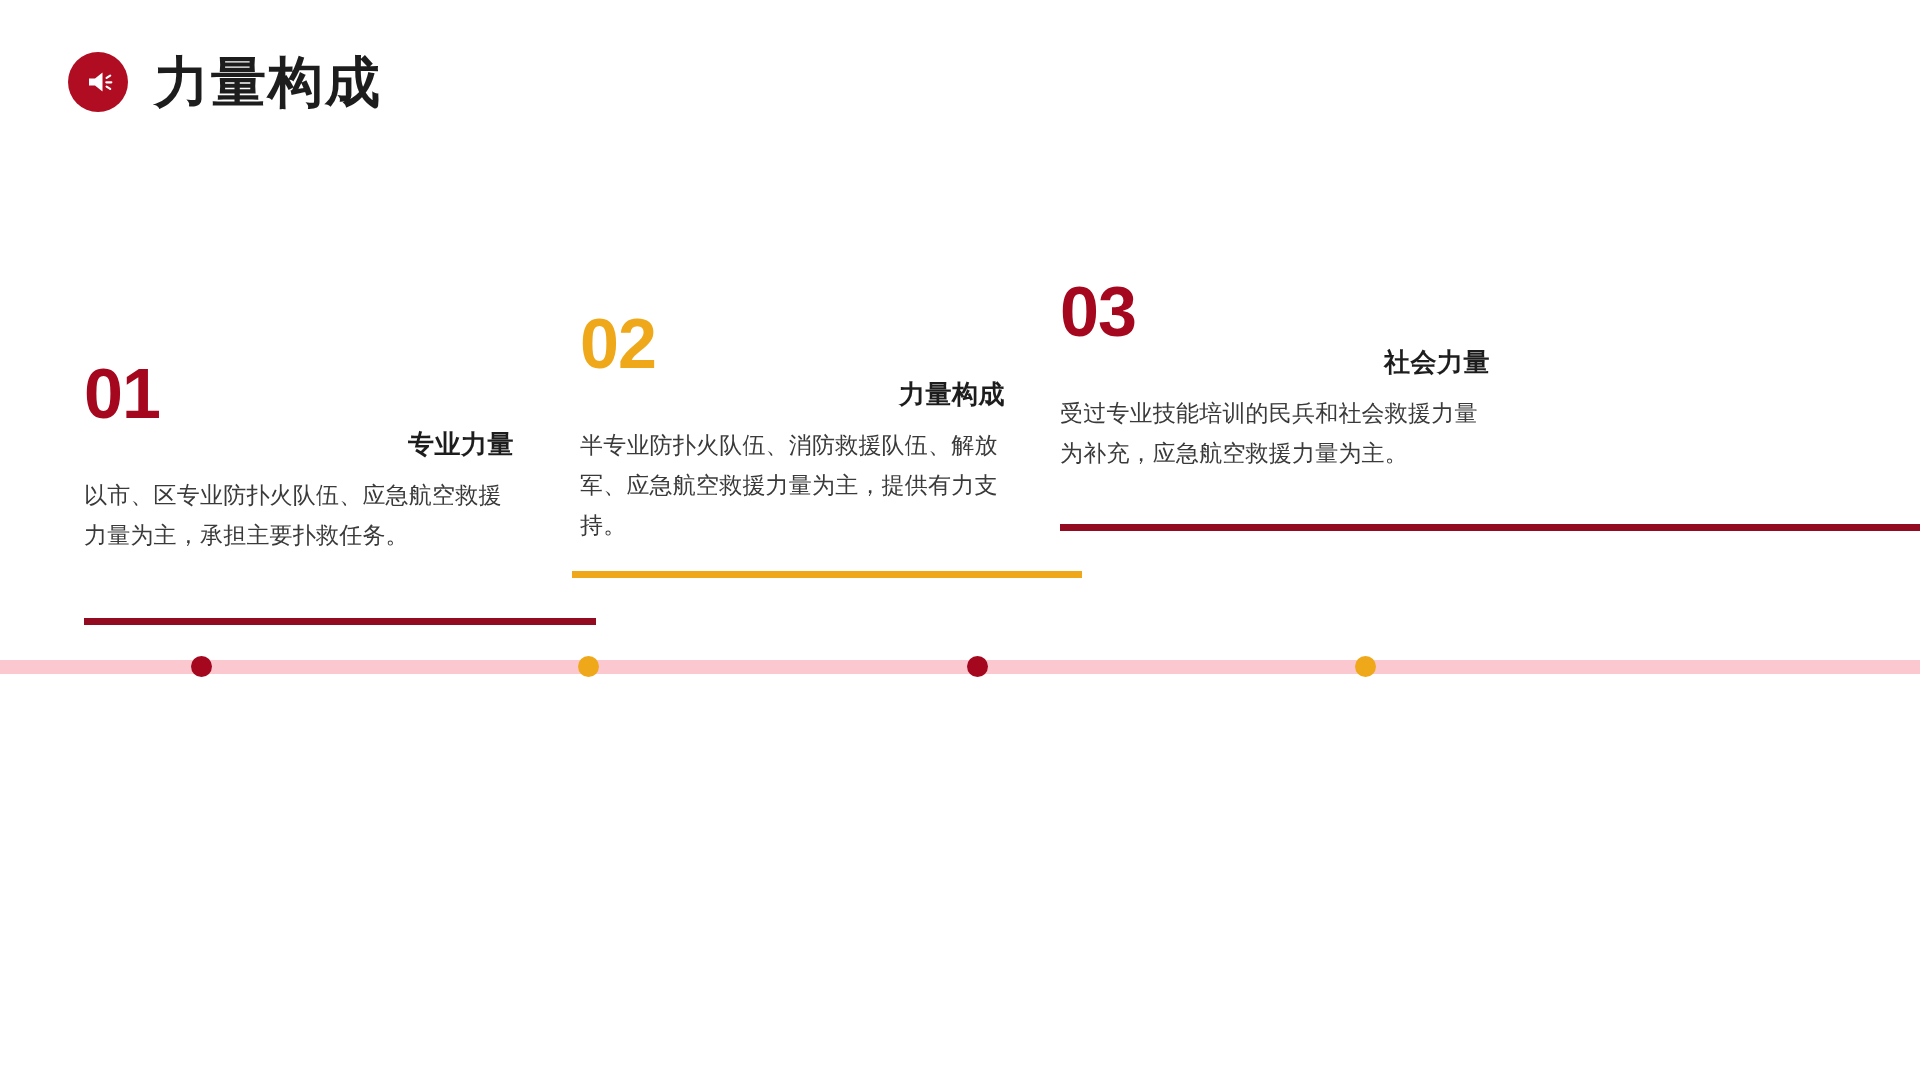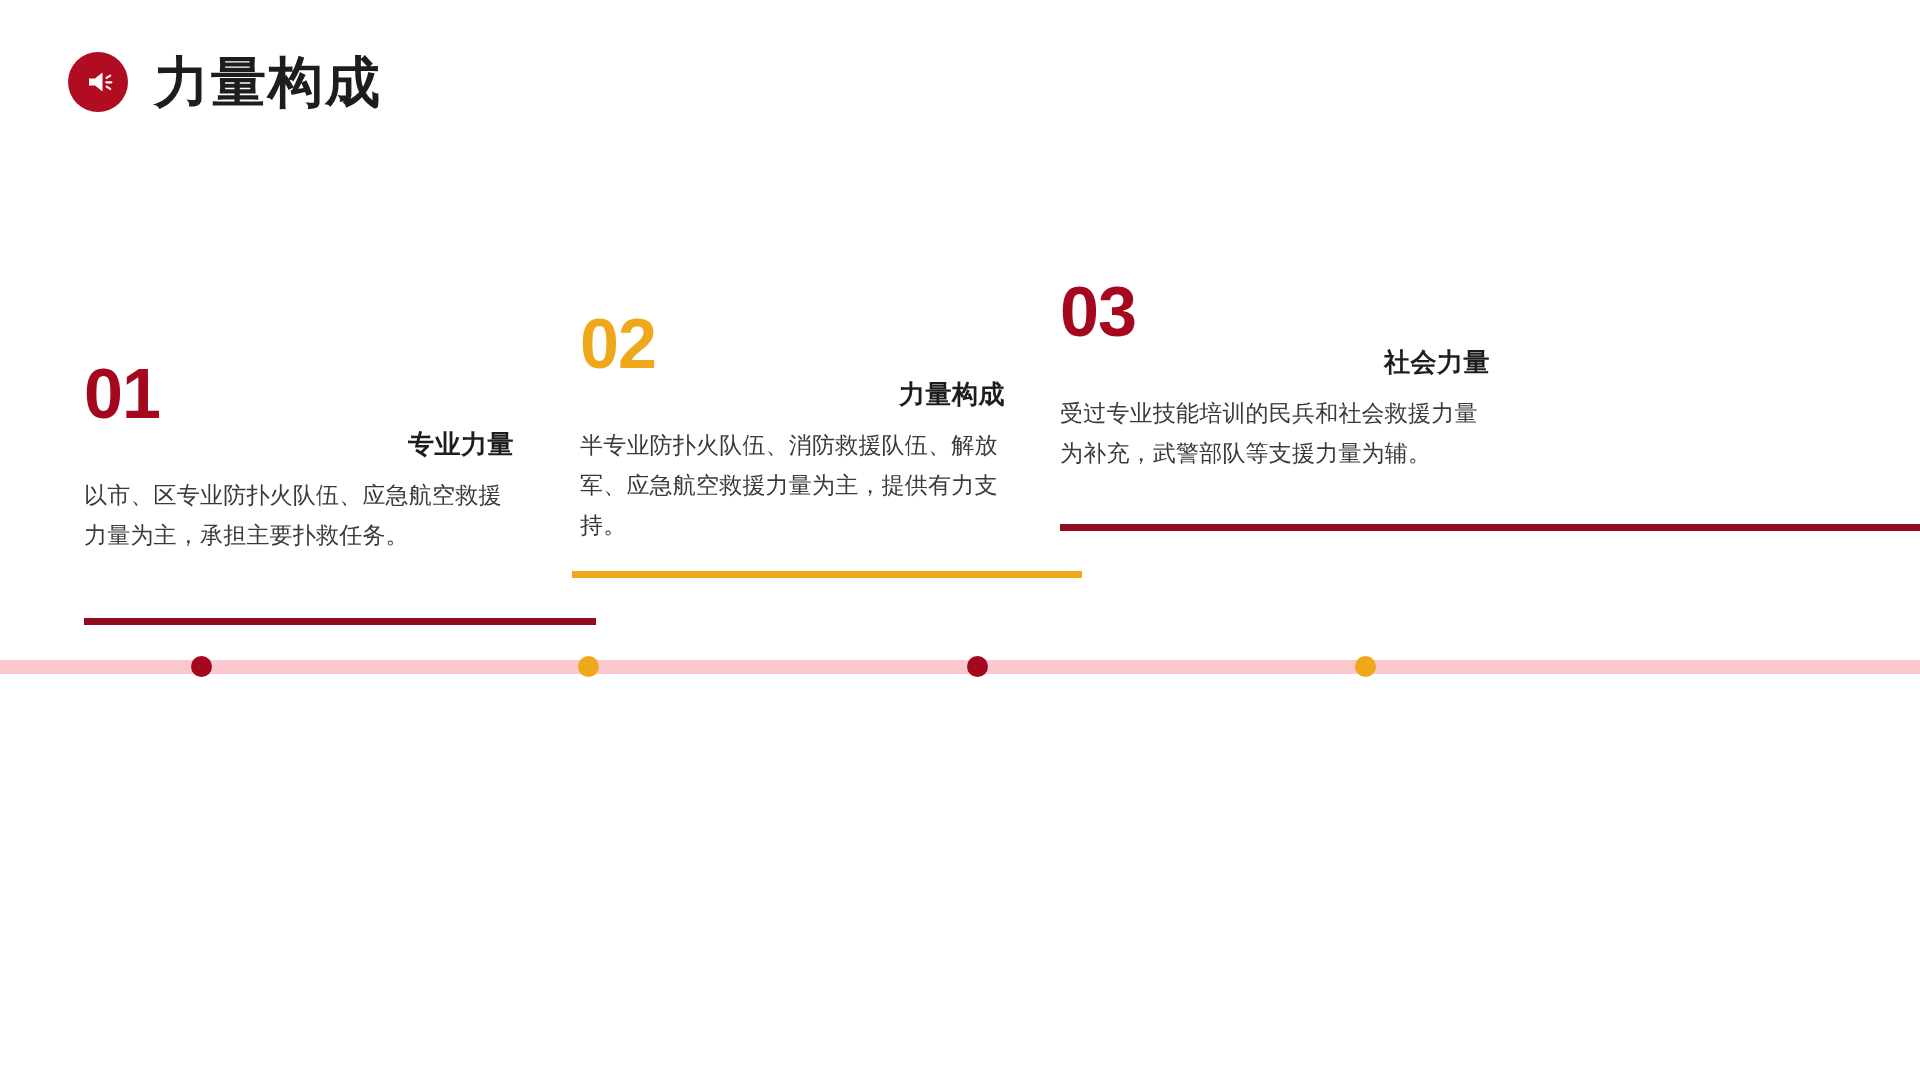--- a/index.html
+++ b/index.html
@@ -143,21 +143,21 @@
   <div class="block" id="block-02">
     <div class="num num-amber">02</div>
     <div class="sub">力量构成</div>
     <div class="desc">半专业防扑火队伍、消防救援队伍、解放军、应急航空救援力量为主，提供有力支持。</div>
   </div>
   <div class="bar" id="bar-02"></div>
 
   <div class="block" id="block-03">
     <div class="num num-red">03</div>
     <div class="sub">社会力量</div>
-    <div class="desc">受过专业技能培训的民兵和社会救援力量为补充，武警部队等支援力量为辅。</div>
+    <div class="desc">受过专业技能培训的民兵和社会救援力量为补充，应急航空救援力量为主。</div>
   </div>
   <div class="bar" id="bar-03"></div>
 
   <div class="timeline"></div>
   <div class="tl-dot dot-red" id="dot-1"></div>
   <div class="tl-dot dot-amber" id="dot-2"></div>
   <div class="tl-dot dot-red" id="dot-3"></div>
   <div class="tl-dot dot-amber" id="dot-4"></div>
 
 </div>

